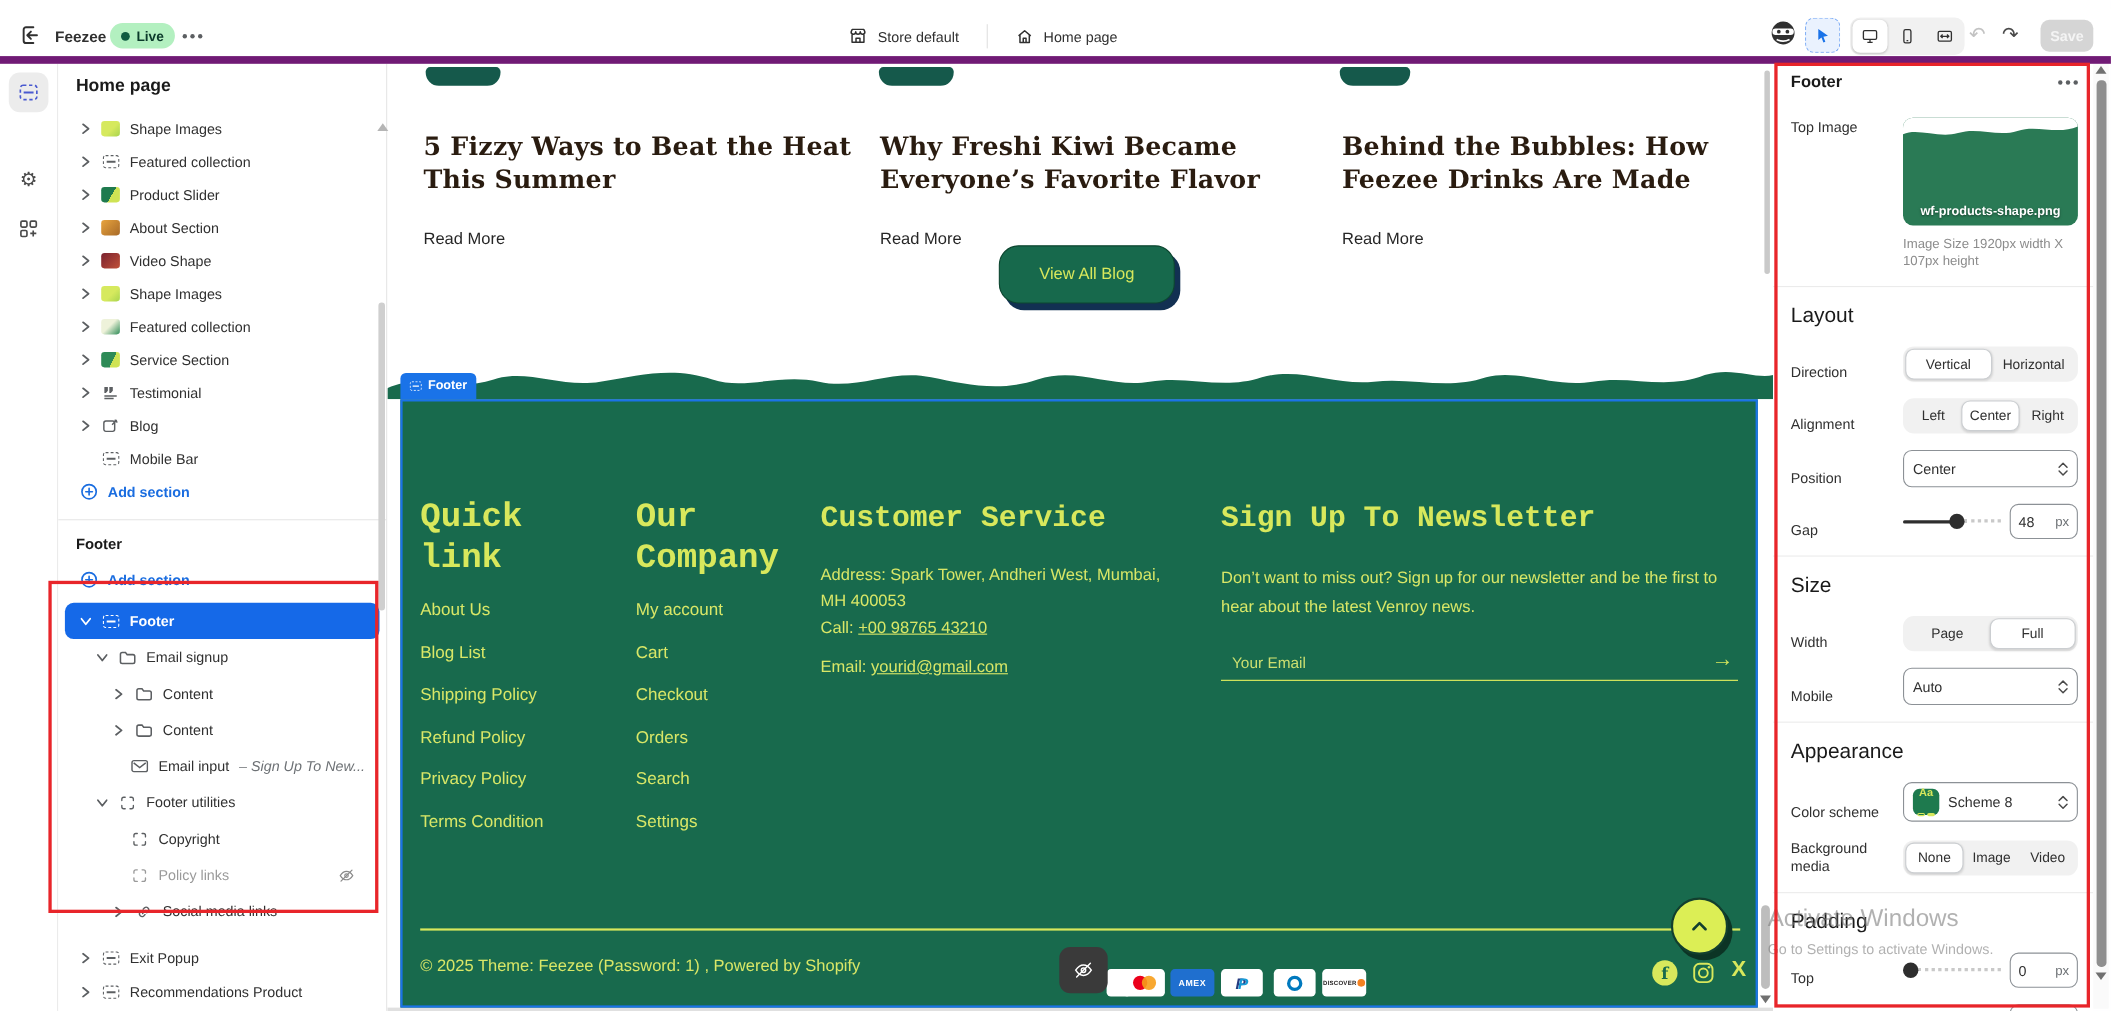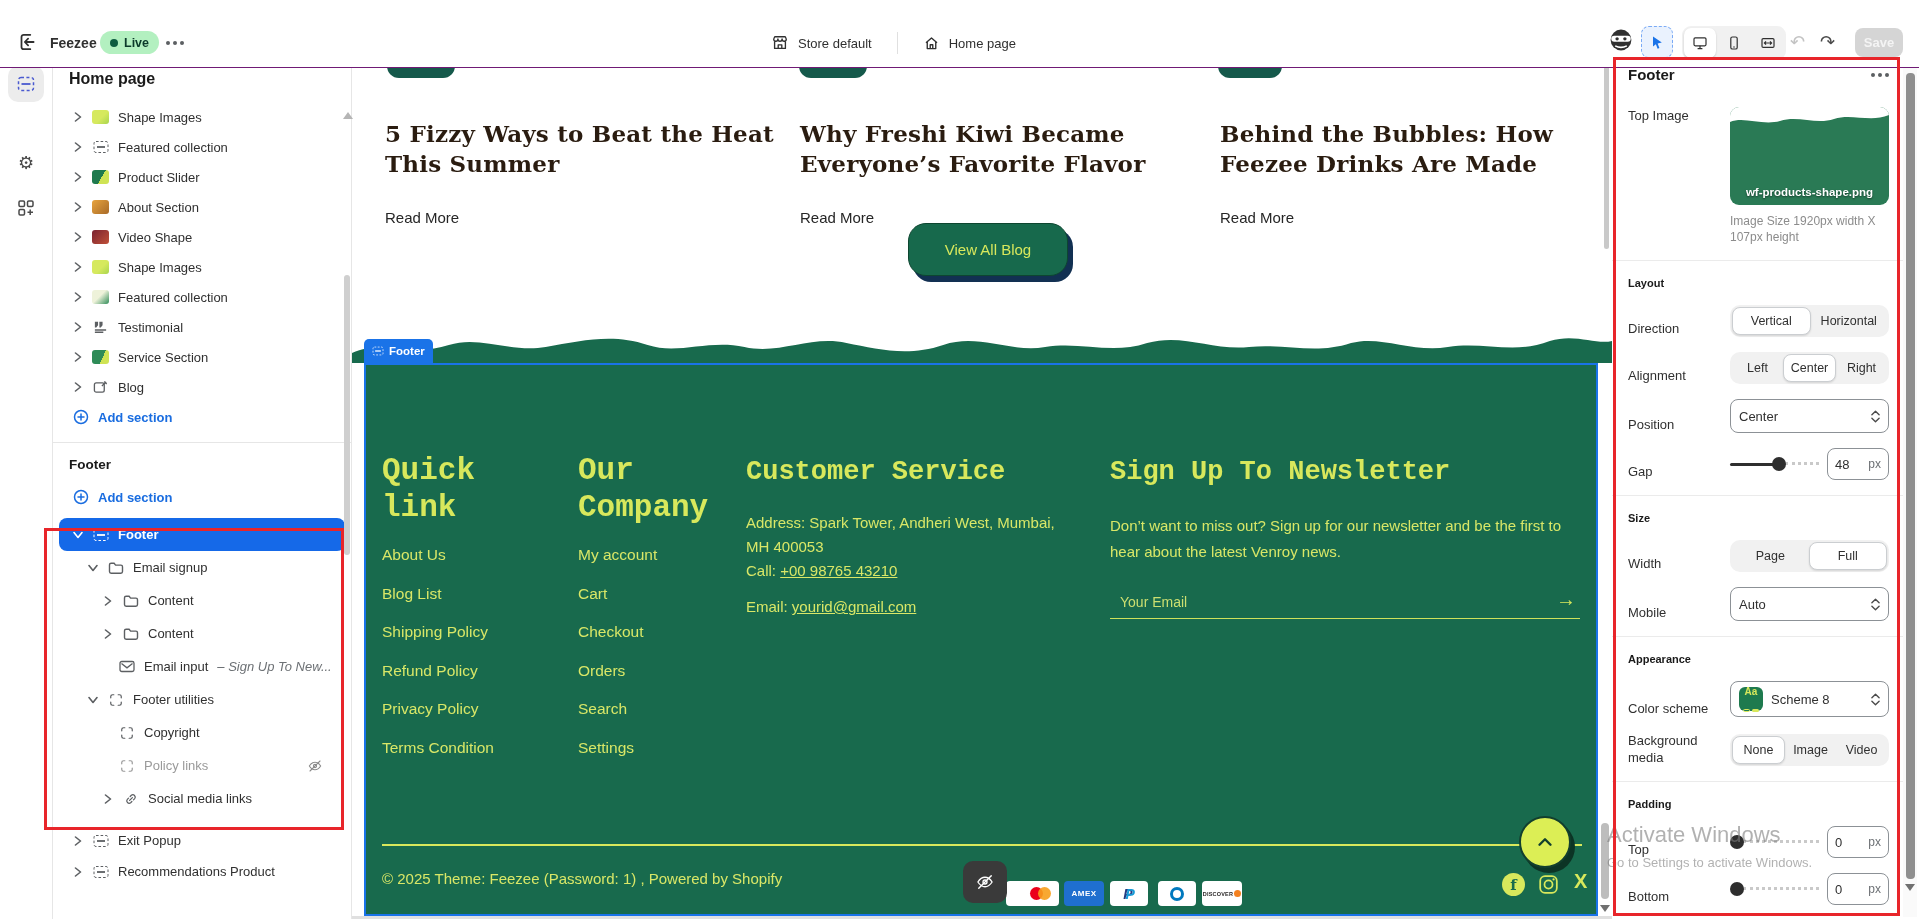--- a/index.html
+++ b/index.html
@@ -2,21 +2,21 @@
 <html><head>
 <meta charset="utf-8">
 <style>
   *{box-sizing:border-box;margin:0;padding:0}
   html,body{background:#f6f6f7}
   .stage{position:relative;width:1919px;height:919px;background:#fff;overflow:hidden;
          font-family:"Liberation Sans","DejaVu Sans",sans-serif;color:#303030}
   .abs{position:absolute}
 
   
-  .topbar{position:absolute;left:0;top:18px;width:1919px;height:50px;background:#fff;border-bottom:1px solid #701a75;z-index:20}
+  .topbar{position:absolute;left:0;top:8px;width:1919px;height:50px;background:#fff;border-bottom:7px solid #701a75;z-index:20}
   .brand{font-size:14px;font-weight:bold;color:#303030}
   .live{display:flex;align-items:center;gap:6px;background:#b3f0c0;border-radius:12px;height:23px;padding:0 10px;font-size:12.5px;color:#0b3a2a;font-weight:bold}
   .live-dot{width:8px;height:8px;border-radius:50%;background:#0e5c40}
   .tb-txt{font-size:13px;color:#303030}
   .tb-div{width:1px;height:22px;background:#e0e0e0}
   .tool{display:flex;align-items:center;justify-content:center;width:32px;height:32px;border-radius:8px}
   .tool-sel{background:#eaf2fe;border:1.5px dashed #7aaaf5}
   .devgroup{display:flex;align-items:center;background:#f1f1f1;border-radius:9px;height:34px;padding:2px;gap:2px}
   .dev{width:32px;height:30px;border-radius:7px;display:flex;align-items:center;justify-content:center}
   .dev.sel{background:#fff;box-shadow:0 1px 2px rgba(0,0,0,.18)}
@@ -100,21 +100,21 @@
   
   .panel{position:absolute;left:1612px;top:50px;width:291px;height:869px;background:#fff;padding:16px 14px 0 16px;z-index:10}
   .p-title-row{display:flex;align-items:center;justify-content:space-between;margin-bottom:24px}
   .p-title{font-size:15px;font-weight:bold;color:#1a1a1a}
   .dots3{display:flex;gap:3px}
   .dots3 i{width:4px;height:4px;border-radius:50%;background:#5c5f62}
   .prow{display:flex;align-items:flex-end;margin-bottom:15px}
   .prow.top{align-items:flex-start}
   .plabel{width:102px;font-size:13px;color:#303030;flex:none;line-height:17px}
   .pcontrol{width:159px;flex:none}
-  .phead{font-size:11px;font-weight:bold;color:#1a1a1a;margin-bottom:16px}
+  .phead{font-size:19px;font-weight:normal;color:#1a1a1a;margin-bottom:16px}
   .p-div{height:1px;background:#ebebeb;margin:4px -14px 16px -16px}
   .thumbimg{width:159px;height:98px;border-radius:9px;background:#2a7a55;position:relative;overflow:hidden}
   .thumbimg .fname{position:absolute;left:0;right:0;bottom:7px;text-align:center;color:#fff;font-size:11.5px;font-weight:bold;text-shadow:0 1px 2px rgba(0,0,0,.5)}
   .imgmeta{font-size:12px;color:#8c8c8c;line-height:16px;margin-top:8px;width:159px}
   .seg{display:flex;background:#f1f1f1;border-radius:10px;height:32px;padding:2px;width:159px}
   .seg-opt{flex:1;display:flex;align-items:center;justify-content:center;font-size:12.5px;color:#303030;border-radius:8px;white-space:nowrap}
   .seg-opt.sel{background:#fff;border:1px solid #cbced1;box-shadow:0 1px 2px rgba(0,0,0,.12)}
   .selectbox{display:flex;align-items:center;width:159px;height:34px;border:1px solid #8c9196;border-radius:8px;padding:0 8px;font-size:13px;background:#fff}
   .selectbox .val{flex:1}
   .stepper{color:#4a4a4a;display:flex;flex-direction:column;align-items:center;gap:1px}
@@ -310,50 +310,60 @@
         </span>
       <span class="ticon thumb-art"></span>
       <span class="slabel">Featured collection</span>
     </div>
     <div class="srow">
       <span class="chev">
           <svg width="8" height="10" viewBox="0 0 8 10">
             <path d="M1.5 1 6.5 5 1.5 9" fill="none" stroke="currentColor" stroke-width="1.6" stroke-linecap="round" stroke-linejoin="round"></path>
           </svg>
         </span>
+      <span class="ticon thumb-green2"></span>
+      <span class="slabel">Service Section</span>
+    </div>
+    <div class="srow">
+      <span class="chev">
+          <svg width="8" height="10" viewBox="0 0 8 10">
+            <path d="M1.5 1 6.5 5 1.5 9" fill="none" stroke="currentColor" stroke-width="1.6" stroke-linecap="round" stroke-linejoin="round"></path>
+          </svg>
+        </span>
       <span class="ticon">
           <svg width="15" height="14" viewBox="0 0 16 14" stroke="currentColor" fill="currentColor">
             <path d="M2 1.5h3.4v3.6L3.5 7.4H2z M6.8 1.5h3.4v3.6L8.3 7.4H6.8z" stroke="none"></path>
             <path d="M2 10.2h12 M2 12.6h9" fill="none" stroke-width="1.4"></path>
           </svg>
         </span>
       <span class="slabel">Testimonial</span>
     </div>
     <div class="srow">
       <span class="chev">
           <svg width="8" height="10" viewBox="0 0 8 10">
             <path d="M1.5 1 6.5 5 1.5 9" fill="none" stroke="currentColor" stroke-width="1.6" stroke-linecap="round" stroke-linejoin="round"></path>
           </svg>
         </span>
-      <span class="ticon thumb-green2"></span>
-      <span class="slabel">Service Section</span>
-    </div>
-    <div class="srow">
-      <span class="chev">
-          <svg width="8" height="10" viewBox="0 0 8 10">
-            <path d="M1.5 1 6.5 5 1.5 9" fill="none" stroke="currentColor" stroke-width="1.6" stroke-linecap="round" stroke-linejoin="round"></path>
-          </svg>
-        </span>
       <span class="ticon">
           <svg width="15" height="14" viewBox="0 0 16 14" fill="none" stroke="currentColor" stroke-width="1.4">
             <rect x="1.5" y="2.5" width="10.5" height="10" rx="2"></rect>
             <path d="M9.5 6 14 1.5 M12 1.2l2.6 2.6"></path>
           </svg>
         </span>
       <span class="slabel">Blog</span>
+    </div>
+    <div class="srow">
+      <span class="chev blank"></span>
+      <span class="ticon">
+          <svg width="16" height="14" viewBox="0 0 16 14" fill="none" stroke="currentColor">
+            <rect x="1" y="1.5" width="14" height="11" rx="2" stroke-dasharray="2.6 2"></rect>
+            <path d="M4 7h8" stroke-width="1.8"></path>
+          </svg>
+        </span>
+      <span class="slabel">Mobile Bar</span>
     </div>
     <div class="addrow">
       <span style="display:flex">
           <svg width="16" height="16" viewBox="0 0 16 16">
             <circle cx="8" cy="8" r="6.5" fill="none" stroke="#1a6de0" stroke-width="1.5"></circle>
             <path d="M8 5v6 M5 8h6" stroke="#1a6de0" stroke-width="1.5" stroke-linecap="round"></path>
           </svg>
         </span>
       <span>Add section</span>
     </div>

